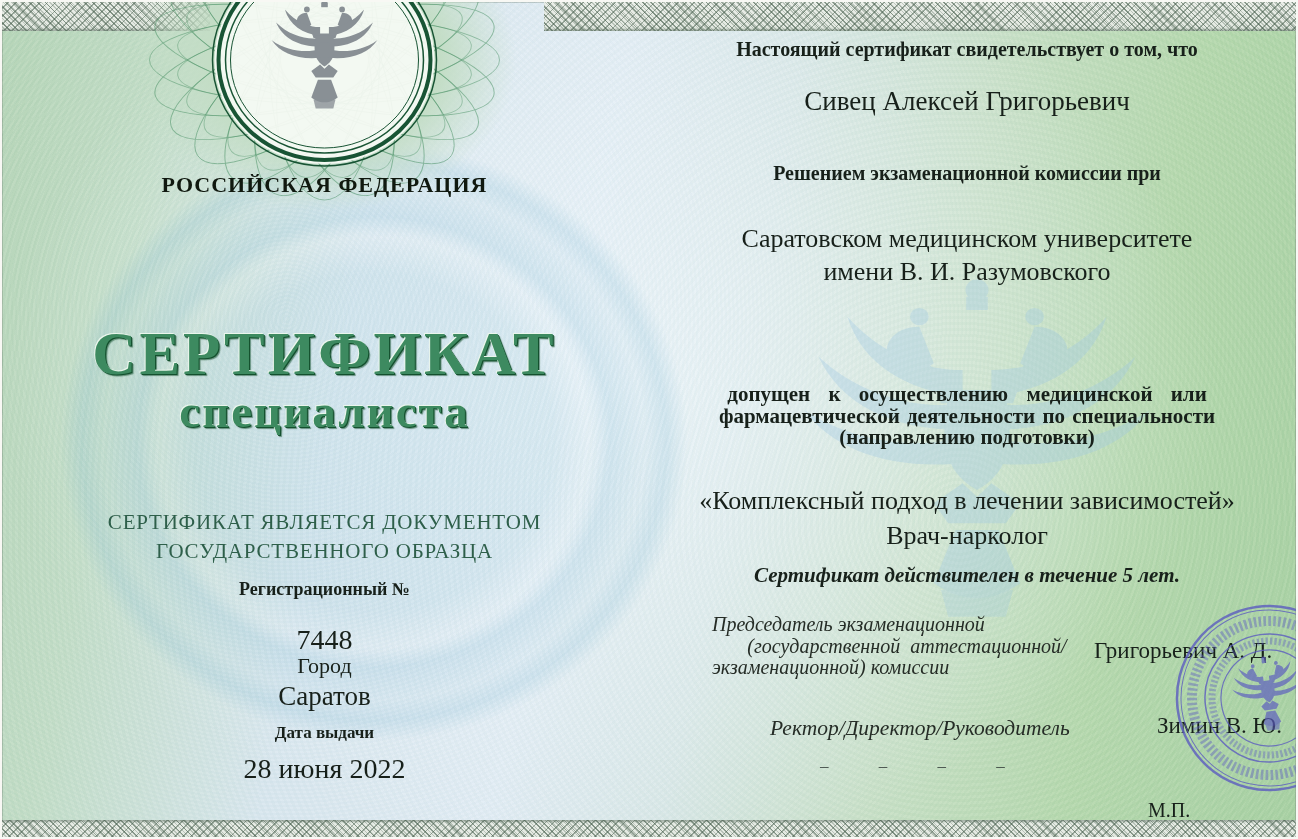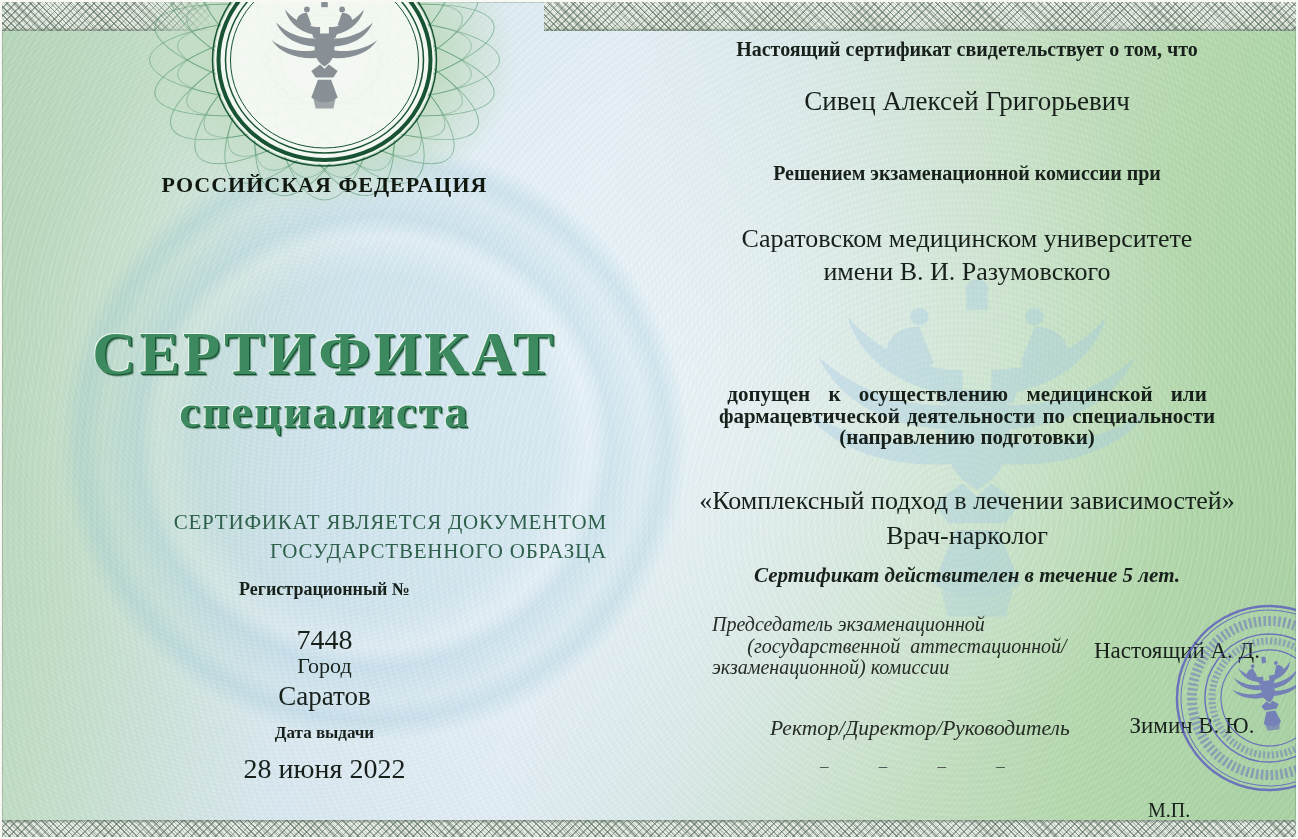--- a/index.html
+++ b/index.html
@@ -50,42 +50,42 @@
   .rc{left:665px;width:600px;text-align:center;}
   .country{top:170px;font-size:22px;font-weight:700;letter-spacing:1px;color:#10180f;}
   .title-main{
     top:321px;font-size:61px;font-weight:700;letter-spacing:3px;line-height:1;color:#3d8a60;
     text-shadow:-1px -1px 0 #eaf6ec,1px 1px 0 #14502e,2px 2px 1px rgba(20,80,46,.55);
   }
   .title-sub{
     top:386px;font-size:47px;font-weight:700;letter-spacing:2px;line-height:1;color:#3d8a60;
     text-shadow:-1px -1px 0 #eaf6ec,1px 1px 0 #14502e,2px 2px 1px rgba(20,80,46,.55);
   }
-  .statement{top:506px;font-size:21px;line-height:1.38;letter-spacing:.8px;color:#2e5f4a;text-align:right;}
+  .statement{top:506px;font-size:21px;line-height:1.38;letter-spacing:.8px;color:#2e5f4a;}
   .reg-label{top:577px;font-size:18px;font-weight:700;}
   .reg-num{top:622px;font-size:28px;}
   .city-label{top:651px;font-size:22px;font-weight:400;}
   .city-val{top:679px;font-size:27px;}
   .date-label{top:721px;font-size:17px;font-weight:700;}
   .date-val{top:751px;font-size:28px;}
   .intro{top:36px;font-size:20px;font-weight:700;}
   .holder{top:84px;font-size:27px;}
   .decision{top:160px;font-size:20px;font-weight:700;}
   .institution{top:220px;font-size:26px;line-height:33px;}
   .admission{top:382px;font-size:21px;font-weight:700;line-height:21.5px;}
   .admission .l1{word-spacing:13px;}
   .admission .l2{word-spacing:2px;}
   .specialty{top:484px;font-size:26px;}
   .position{top:519px;font-size:26px;}
   .validity{top:561px;font-size:21px;font-weight:700;font-style:italic;}
   .chairman-label{left:710px;top:612px;width:390px;text-align:left;font-style:italic;font-size:20px;line-height:21.5px;color:#252c26;}
   .chairman-label .l2{word-spacing:5px;text-align:center;}
   .chairman-name{left:1092px;top:636px;width:200px;text-align:left;font-size:23px;}
   .rector-label{left:768px;top:714px;width:330px;text-align:left;font-style:italic;font-size:21.5px;color:#252c26;}
-  .rector-name{left:1100px;top:711px;width:180px;text-align:center;font-size:23px;}
+  .rector-name{left:1100px;top:711px;width:180px;text-align:right;font-size:23px;}
   .sig-dashes{left:818px;top:754px;width:300px;text-align:left;font-size:17px;word-spacing:46px;color:#3a4340;}
   .mp{left:1146px;top:797px;font-size:20px;}
 </style>
 </head>
 <body>
 
 <div class="certificate">
 
   <svg width="0" height="0" style="position:absolute" aria-hidden="true">
     <defs>
@@ -196,21 +196,21 @@
   </div>
   <div class="abs txt rc specialty">«Комплексный подход в лечении зависимостей»</div>
   <div class="abs txt rc position">Врач-нарколог</div>
   <div class="abs txt rc validity">Сертификат действителен в течение 5 лет.</div>
 
   <div class="abs txt chairman-label">
     <div>Председатель экзаменационной</div>
     <div class="l2">(государственной аттестационной/</div>
     <div>экзаменационной) комиссии</div>
   </div>
-  <div class="abs txt chairman-name">Настоящий А. Д.</div>
+  <div class="abs txt chairman-name">Григорьевич А. Д.</div>
 
   <div class="abs txt rector-label">Ректор/Директор/Руководитель</div>
   <div class="abs txt rector-name">Зимин В. Ю.</div>
   <div class="abs txt sig-dashes">– – – –</div>
   <div class="abs txt mp">М.П.</div>
 
   <svg class="abs seal" width="240" height="210" viewBox="0 0 240 210">
     <g transform="rotate(-8 115 100)" stroke="#5c5cc0" fill="none">
       <circle cx="115" cy="100" r="92" stroke-width="2.5"></circle>
       <circle cx="115" cy="100" r="88" stroke-width="1"></circle>

